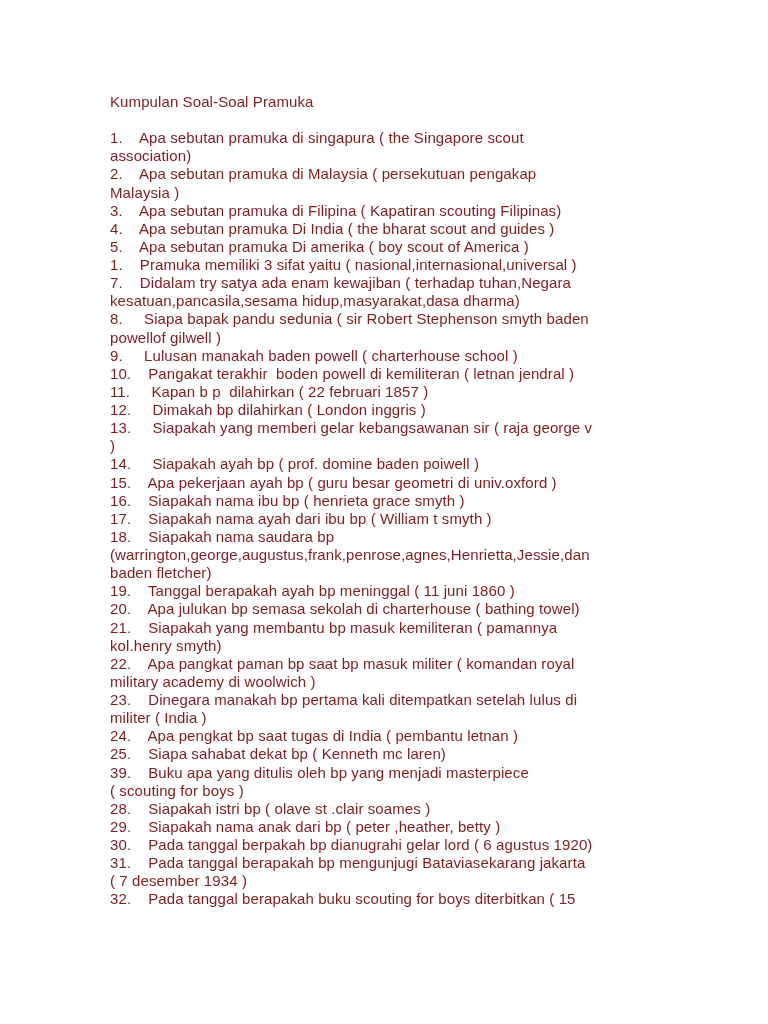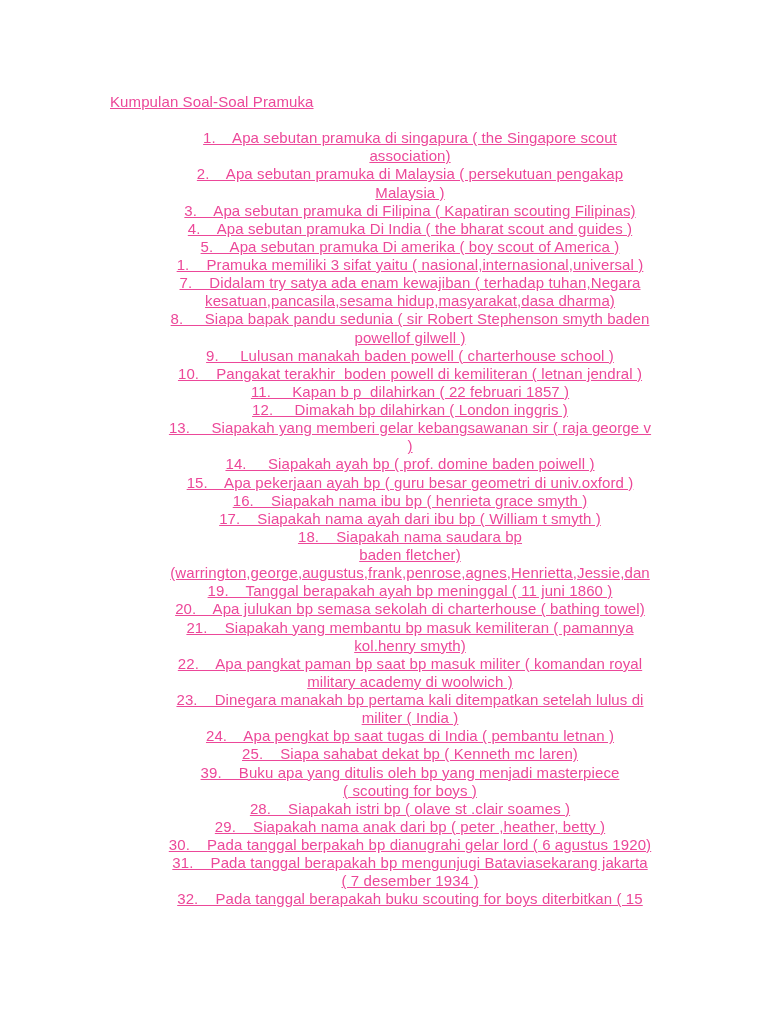--- a/index.html
+++ b/index.html
@@ -29,28 +29,27 @@
   }
   .doc-title {
     white-space: pre;
     margin: 0 0 18px 0;
     font-weight: normal;
     font-size: 15px;
   }
   .line {
     white-space: pre;
     min-height: 18.12px;
-    text-align: center;
   }
 </style>
 </head>
 <body>
 
 <div class="page" style="background: rgb(255, 255, 255);">
-  <div class="content" style="color: #ec4899; text-decoration: underline;">
+  <div class="content" style="color: #7f1d1d;">
     <div class="doc-title">Kumpulan Soal-Soal Pramuka</div>
     <div>
         <div class="line">1.    Apa sebutan pramuka di singapura ( the Singapore scout</div>
         <div class="line">association)</div>
         <div class="line">2.    Apa sebutan pramuka di Malaysia ( persekutuan pengakap</div>
         <div class="line">Malaysia )</div>
         <div class="line">3.    Apa sebutan pramuka di Filipina ( Kapatiran scouting Filipinas)</div>
         <div class="line">4.    Apa sebutan pramuka Di India ( the bharat scout and guides )</div>
         <div class="line">5.    Apa sebutan pramuka Di amerika ( boy scout of America )</div>
         <div class="line">1.    Pramuka memiliki 3 sifat yaitu ( nasional,internasional,universal )</div>
@@ -62,22 +61,22 @@
         <div class="line">10.    Pangakat terakhir  boden powell di kemiliteran ( letnan jendral )</div>
         <div class="line">11.     Kapan b p  dilahirkan ( 22 februari 1857 )</div>
         <div class="line">12.     Dimakah bp dilahirkan ( London inggris )</div>
         <div class="line">13.     Siapakah yang memberi gelar kebangsawanan sir ( raja george v</div>
         <div class="line">)</div>
         <div class="line">14.     Siapakah ayah bp ( prof. domine baden poiwell )</div>
         <div class="line">15.    Apa pekerjaan ayah bp ( guru besar geometri di univ.oxford )</div>
         <div class="line">16.    Siapakah nama ibu bp ( henrieta grace smyth )</div>
         <div class="line">17.    Siapakah nama ayah dari ibu bp ( William t smyth )</div>
         <div class="line">18.    Siapakah nama saudara bp</div>
+        <div class="line">(warrington,george,augustus,frank,penrose,agnes,Henrietta,Jessie,dan</div>
         <div class="line">baden fletcher)</div>
-        <div class="line">(warrington,george,augustus,frank,penrose,agnes,Henrietta,Jessie,dan</div>
         <div class="line">19.    Tanggal berapakah ayah bp meninggal ( 11 juni 1860 )</div>
         <div class="line">20.    Apa julukan bp semasa sekolah di charterhouse ( bathing towel)</div>
         <div class="line">21.    Siapakah yang membantu bp masuk kemiliteran ( pamannya</div>
         <div class="line">kol.henry smyth)</div>
         <div class="line">22.    Apa pangkat paman bp saat bp masuk militer ( komandan royal</div>
         <div class="line">military academy di woolwich )</div>
         <div class="line">23.    Dinegara manakah bp pertama kali ditempatkan setelah lulus di</div>
         <div class="line">militer ( India )</div>
         <div class="line">24.    Apa pengkat bp saat tugas di India ( pembantu letnan )</div>
         <div class="line">25.    Siapa sahabat dekat bp ( Kenneth mc laren)</div>

